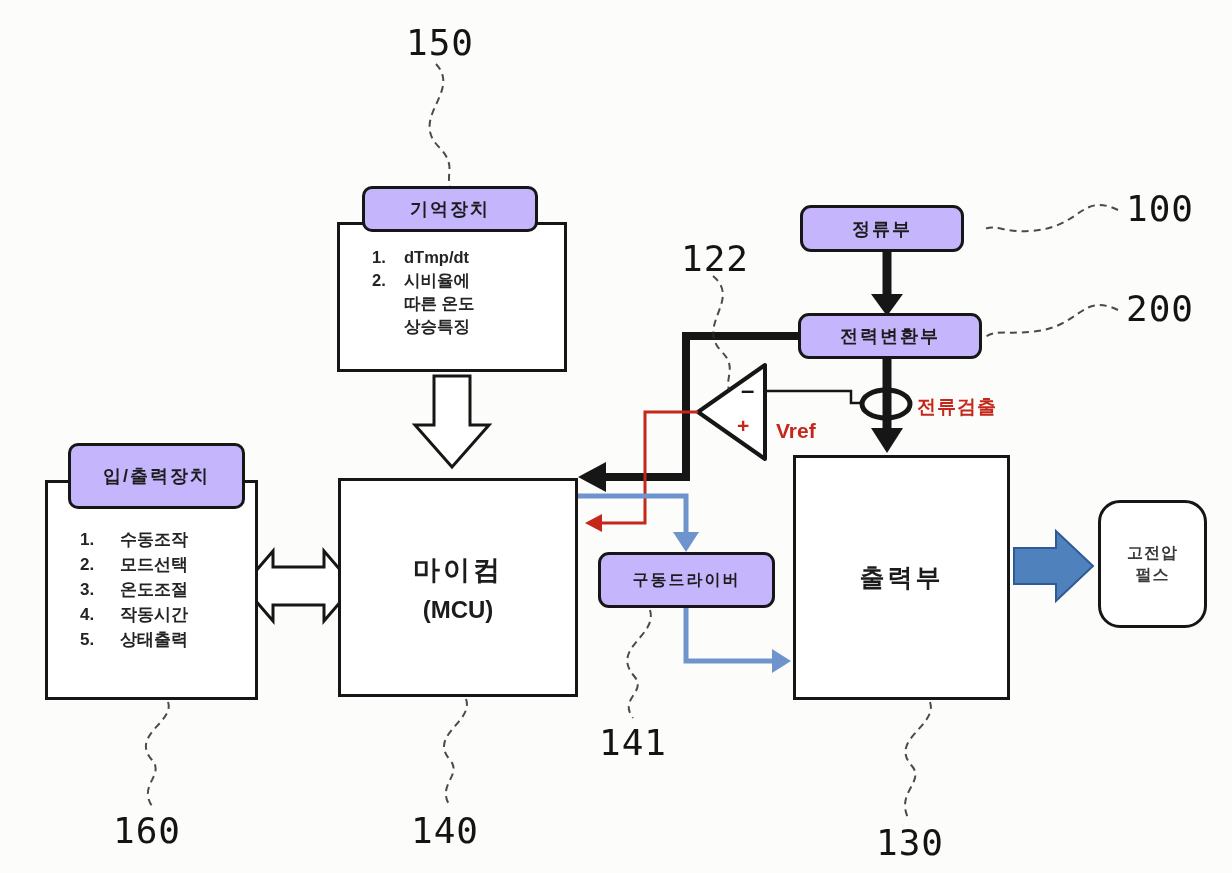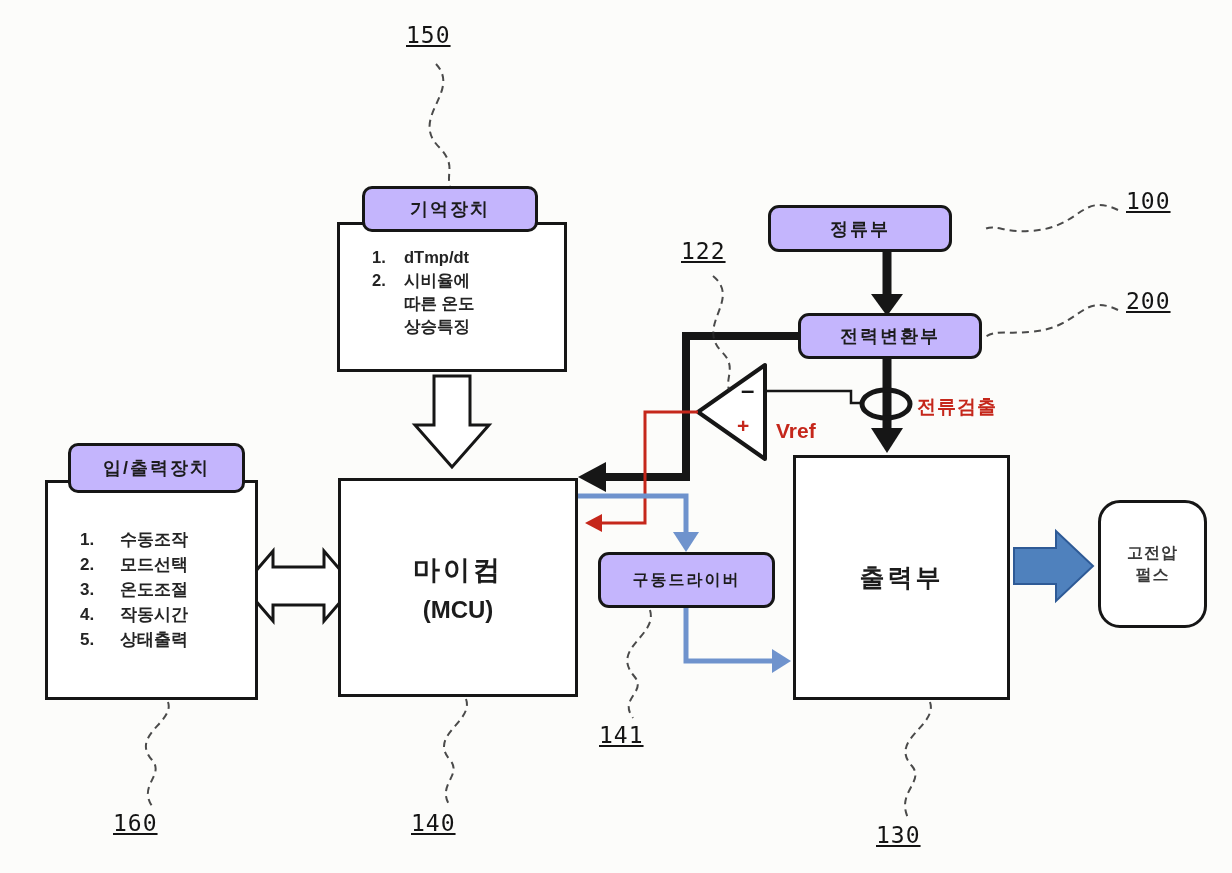--- a/index.html
+++ b/index.html
@@ -12,21 +12,21 @@
   #wires{position:absolute;left:0;top:0;width:1232px;height:873px;}
   .box{position:absolute;background:#fff;border:3px solid #161616;box-sizing:border-box;}
   .tab{
     position:absolute;background:#c4b5fd;border:3px solid #161616;border-radius:10px;
     box-sizing:border-box;display:flex;align-items:center;justify-content:center;
     font-weight:700;font-size:18px;letter-spacing:2px;z-index:3;
   }
   .center-txt{display:flex;flex-direction:column;align-items:center;justify-content:center;}
   .num-label{
     position:absolute;font-family:"DejaVu Sans Mono","Liberation Mono",monospace;
-    font-size:23px;font-weight:500;color:#141414;letter-spacing:1px;z-index:4;text-decoration:underline;
+    font-size:36px;font-weight:500;color:#141414;letter-spacing:1px;z-index:4;
   }
   .k-list{position:absolute;z-index:3;font-weight:700;font-size:17px;color:#242424;}
   .k-row{display:flex;line-height:25px;}
   .k-num{width:40px;flex:0 0 40px;}
   .k-txt{word-break:keep-all;}
   .red-txt{color:#c5271b;font-weight:700;position:absolute;z-index:4;}
   .cmp-sign{position:absolute;z-index:4;font-weight:700;}
   .mcu-line1{font-size:27px;font-weight:700;letter-spacing:3px;}
   .mcu-line2{font-size:24px;font-weight:700;margin-top:8px;}
   .out-title{font-size:25px;font-weight:700;letter-spacing:3px;}
@@ -111,21 +111,21 @@
       <span class="k-num" style="width:32px;flex-basis:32px;">1.</span>
       <span class="k-txt">dTmp/dt</span>
     </div>
     <div class="k-row" style="line-height:23px;">
       <span class="k-num" style="width:32px;flex-basis:32px;">2.</span>
       <span class="k-txt" style="width:100px;">시비율에 따른 온도 상승특징</span>
     </div>
   </div>
 
   <div class="box" style="left:45px;top:480px;width:213px;height:220px;z-index:2;"></div>
-  <div class="tab" style="left:68px;top:443px;width:177px;height:50px;">
+  <div class="tab" style="left:68px;top:443px;width:177px;height:66px;">
     <span>입/출력장치</span>
   </div>
   <div class="k-list" style="left:80px;top:527px;width:170px;">
     <div class="k-row">
       <span class="k-num">1.</span>
       <span class="k-txt">수동조작</span>
     </div>
     <div class="k-row">
       <span class="k-num">2.</span>
       <span class="k-txt">모드선택</span>
@@ -146,21 +146,21 @@
 
   <div class="box center-txt" style="left:338px;top:478px;width:240px;height:219px;z-index:2;">
     <div class="mcu-line1">마이컴</div>
     <div class="mcu-line2">(MCU)</div>
   </div>
 
   <div class="box tab" style="left:598px;top:552px;width:177px;height:56px;border-radius:11px;font-size:16px;z-index:2;">
     <span>구동드라이버</span>
   </div>
 
-  <div class="box tab" style="left:768px;top:205px;width:184px;height:47px;border-radius:11px;z-index:2;">
+  <div class="box tab" style="left:800px;top:205px;width:164px;height:47px;border-radius:11px;z-index:2;">
     <span>정류부</span>
   </div>
 
   <div class="box tab" style="left:798px;top:313px;width:184px;height:46px;border-radius:11px;z-index:2;">
     <span>전력변환부</span>
   </div>
 
   <div class="box center-txt" style="left:793px;top:455px;width:217px;height:245px;border-width:3.5px;z-index:2;">
     <div class="out-title">출력부</div>
   </div>

